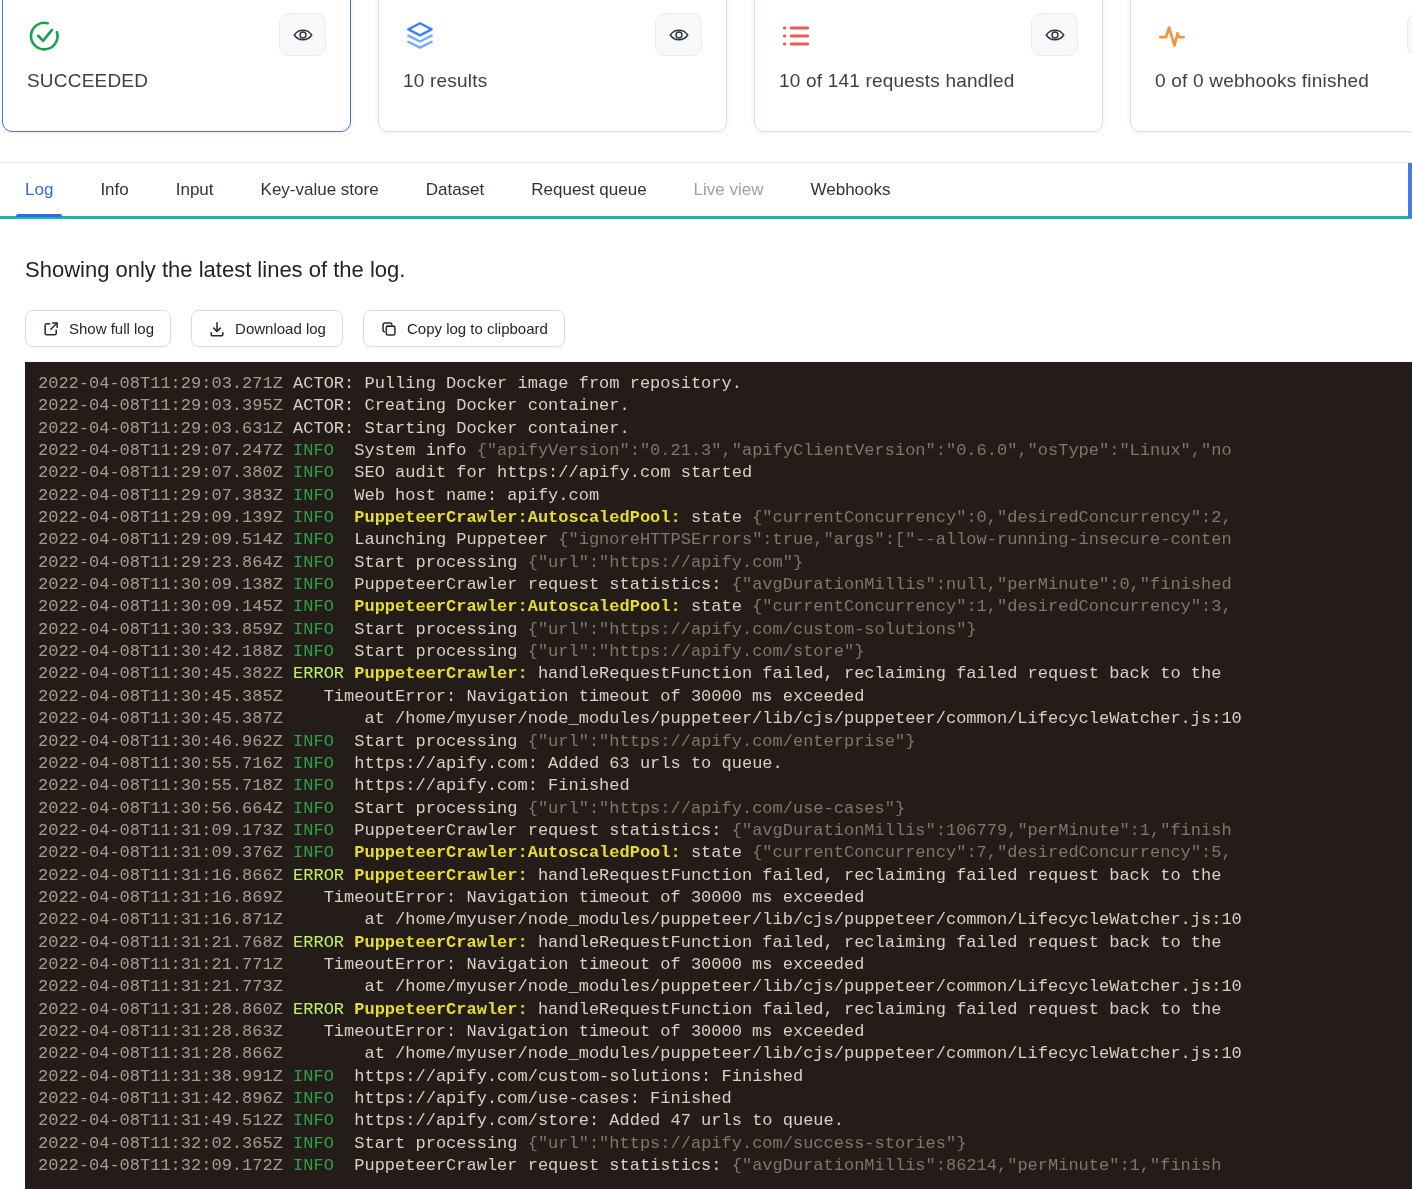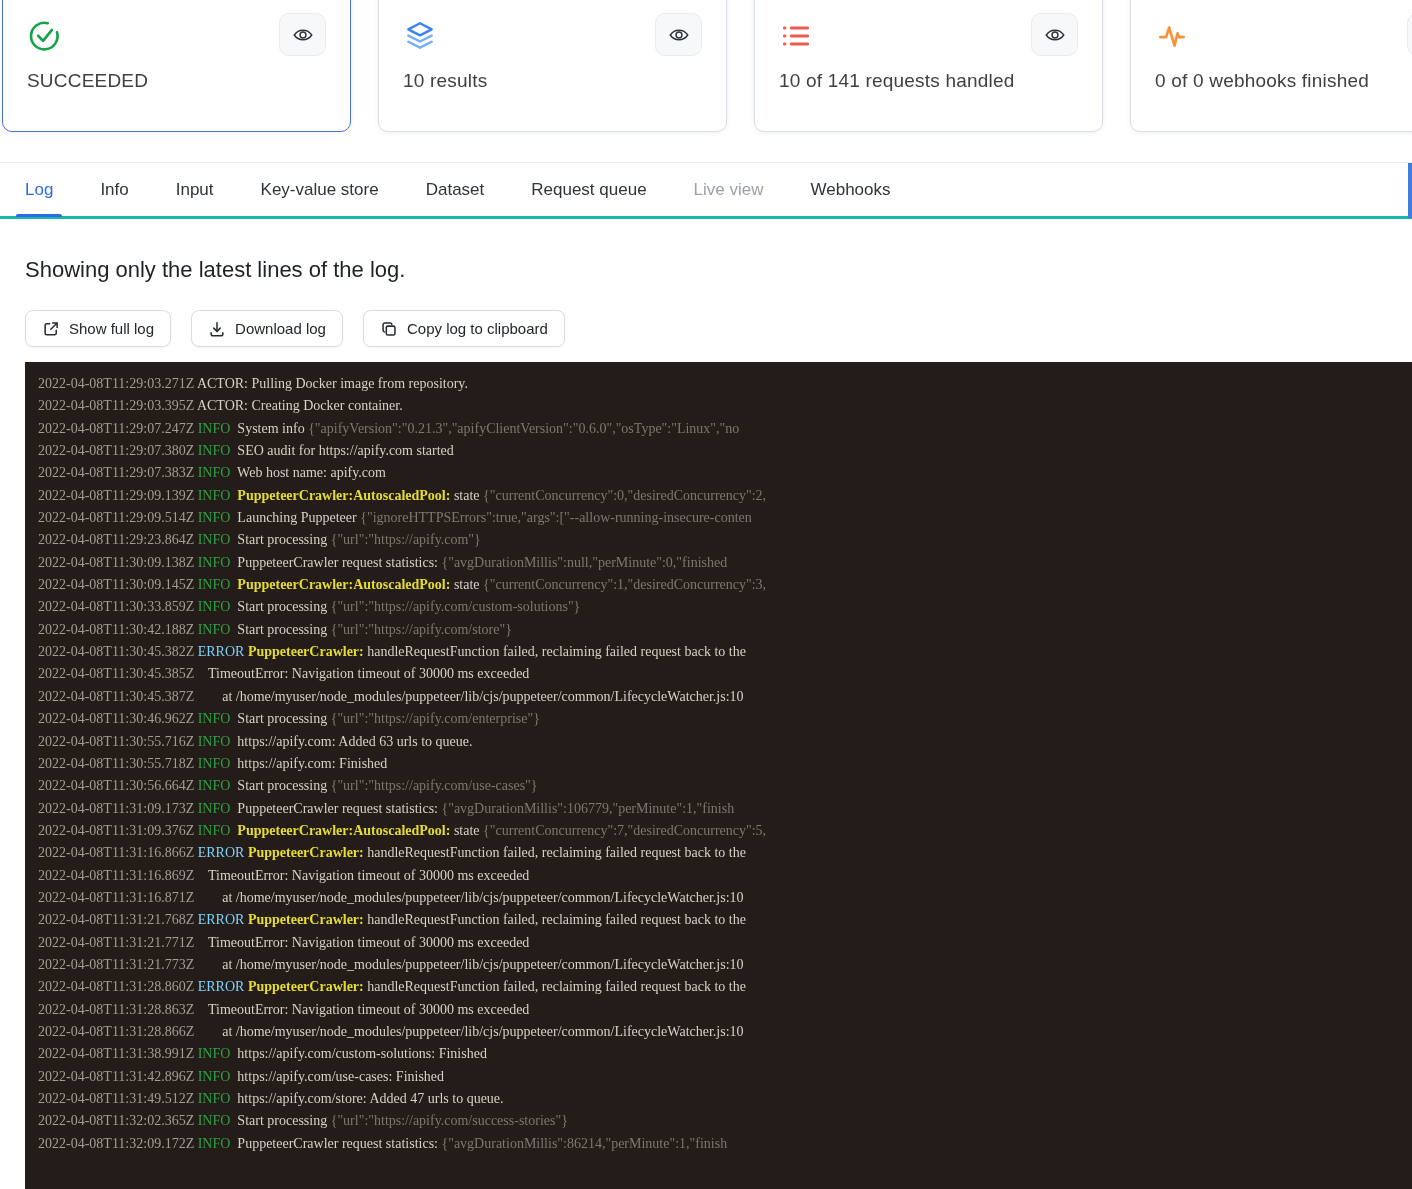--- a/index.html
+++ b/index.html
@@ -35,25 +35,25 @@
   .notice { position:absolute; top:257px; left:25px; font-size:22px; color:#1e2227; }
   .log-actions { position:absolute; top:310px; left:25px; display:flex; gap:20px; }
   .act-btn { height:37px; display:flex; align-items:center; gap:9px; padding:0 16px;
     background:#fff; border:1px solid #d9dde3; border-radius:8px;
     box-shadow:0 1px 2px rgba(30,40,60,.05); font-size:15px; color:#22272e; cursor:pointer; }
   .act-btn svg { width:18px; height:18px; flex:none; }
 
   
   .console { position:absolute; top:362px; left:25px; width:1387px; height:827px;
     background:#231c18; overflow:hidden; padding:11px 0 0 13px; }
-  .log-line { font-family:Liberation Serif, serif; font-size:14px;
+  .log-line { font-family:Liberation Mono, monospace; font-size:17px;
     line-height:22.35px; white-space:pre; }
   .sg-t { color:#a59d93; }
   .sg-i { color:#2fa046; }
-  .sg-e { color:#7dd3fc; }
+  .sg-e { color:#bef264; }
   .sg-y { color:#e6dd2e; font-weight:bold; }
   .sg-m { color:#d7d1c6; }
   .sg-d { color:#7d776d; }
 </style>
 </head>
 <body>
 
 <div class="cards">
 
   <div class="card selected">
@@ -161,20 +161,21 @@
       <rect x="7" y="6.8" width="9.6" height="9.9" rx="1.8"></rect>
       <path d="M13.2 4.8A1.9 1.9 0 0 0 11.4 3.4H5.3a1.9 1.9 0 0 0-1.9 1.9v6.1a1.9 1.9 0 0 0 1.5 1.85"></path>
     </svg>
     <span>Copy log to clipboard</span>
   </button>
 </div>
 
 <div class="console" id="console">
     <div class="log-line"><span class="sg-t">2022-04-08T11:29:03.271Z </span><span class="sg-m">ACTOR: Pulling Docker image from repository.</span></div>
     <div class="log-line"><span class="sg-t">2022-04-08T11:29:03.395Z </span><span class="sg-m">ACTOR: Creating Docker container.</span></div>
+    <div class="log-line"><span class="sg-t">2022-04-08T11:29:03.631Z </span><span class="sg-m">ACTOR: Starting Docker container.</span></div>
     <div class="log-line"><span class="sg-t">2022-04-08T11:29:07.247Z </span><span class="sg-i">INFO</span><span class="sg-m">  System info </span><span class="sg-d">{"apifyVersion":"0.21.3","apifyClientVersion":"0.6.0","osType":"Linux","no</span></div>
     <div class="log-line"><span class="sg-t">2022-04-08T11:29:07.380Z </span><span class="sg-i">INFO</span><span class="sg-m">  SEO audit for https://apify.com started</span></div>
     <div class="log-line"><span class="sg-t">2022-04-08T11:29:07.383Z </span><span class="sg-i">INFO</span><span class="sg-m">  Web host name: apify.com</span></div>
     <div class="log-line"><span class="sg-t">2022-04-08T11:29:09.139Z </span><span class="sg-i">INFO</span><span class="sg-m">  </span><span class="sg-y">PuppeteerCrawler:AutoscaledPool:</span><span class="sg-m"> state </span><span class="sg-d">{"currentConcurrency":0,"desiredConcurrency":2,</span></div>
     <div class="log-line"><span class="sg-t">2022-04-08T11:29:09.514Z </span><span class="sg-i">INFO</span><span class="sg-m">  Launching Puppeteer </span><span class="sg-d">{"ignoreHTTPSErrors":true,"args":["--allow-running-insecure-conten</span></div>
     <div class="log-line"><span class="sg-t">2022-04-08T11:29:23.864Z </span><span class="sg-i">INFO</span><span class="sg-m">  Start processing </span><span class="sg-d">{"url":"https://apify.com"}</span></div>
     <div class="log-line"><span class="sg-t">2022-04-08T11:30:09.138Z </span><span class="sg-i">INFO</span><span class="sg-m">  PuppeteerCrawler request statistics: </span><span class="sg-d">{"avgDurationMillis":null,"perMinute":0,"finished</span></div>
     <div class="log-line"><span class="sg-t">2022-04-08T11:30:09.145Z </span><span class="sg-i">INFO</span><span class="sg-m">  </span><span class="sg-y">PuppeteerCrawler:AutoscaledPool:</span><span class="sg-m"> state </span><span class="sg-d">{"currentConcurrency":1,"desiredConcurrency":3,</span></div>
     <div class="log-line"><span class="sg-t">2022-04-08T11:30:33.859Z </span><span class="sg-i">INFO</span><span class="sg-m">  Start processing </span><span class="sg-d">{"url":"https://apify.com/custom-solutions"}</span></div>
     <div class="log-line"><span class="sg-t">2022-04-08T11:30:42.188Z </span><span class="sg-i">INFO</span><span class="sg-m">  Start processing </span><span class="sg-d">{"url":"https://apify.com/store"}</span></div>

